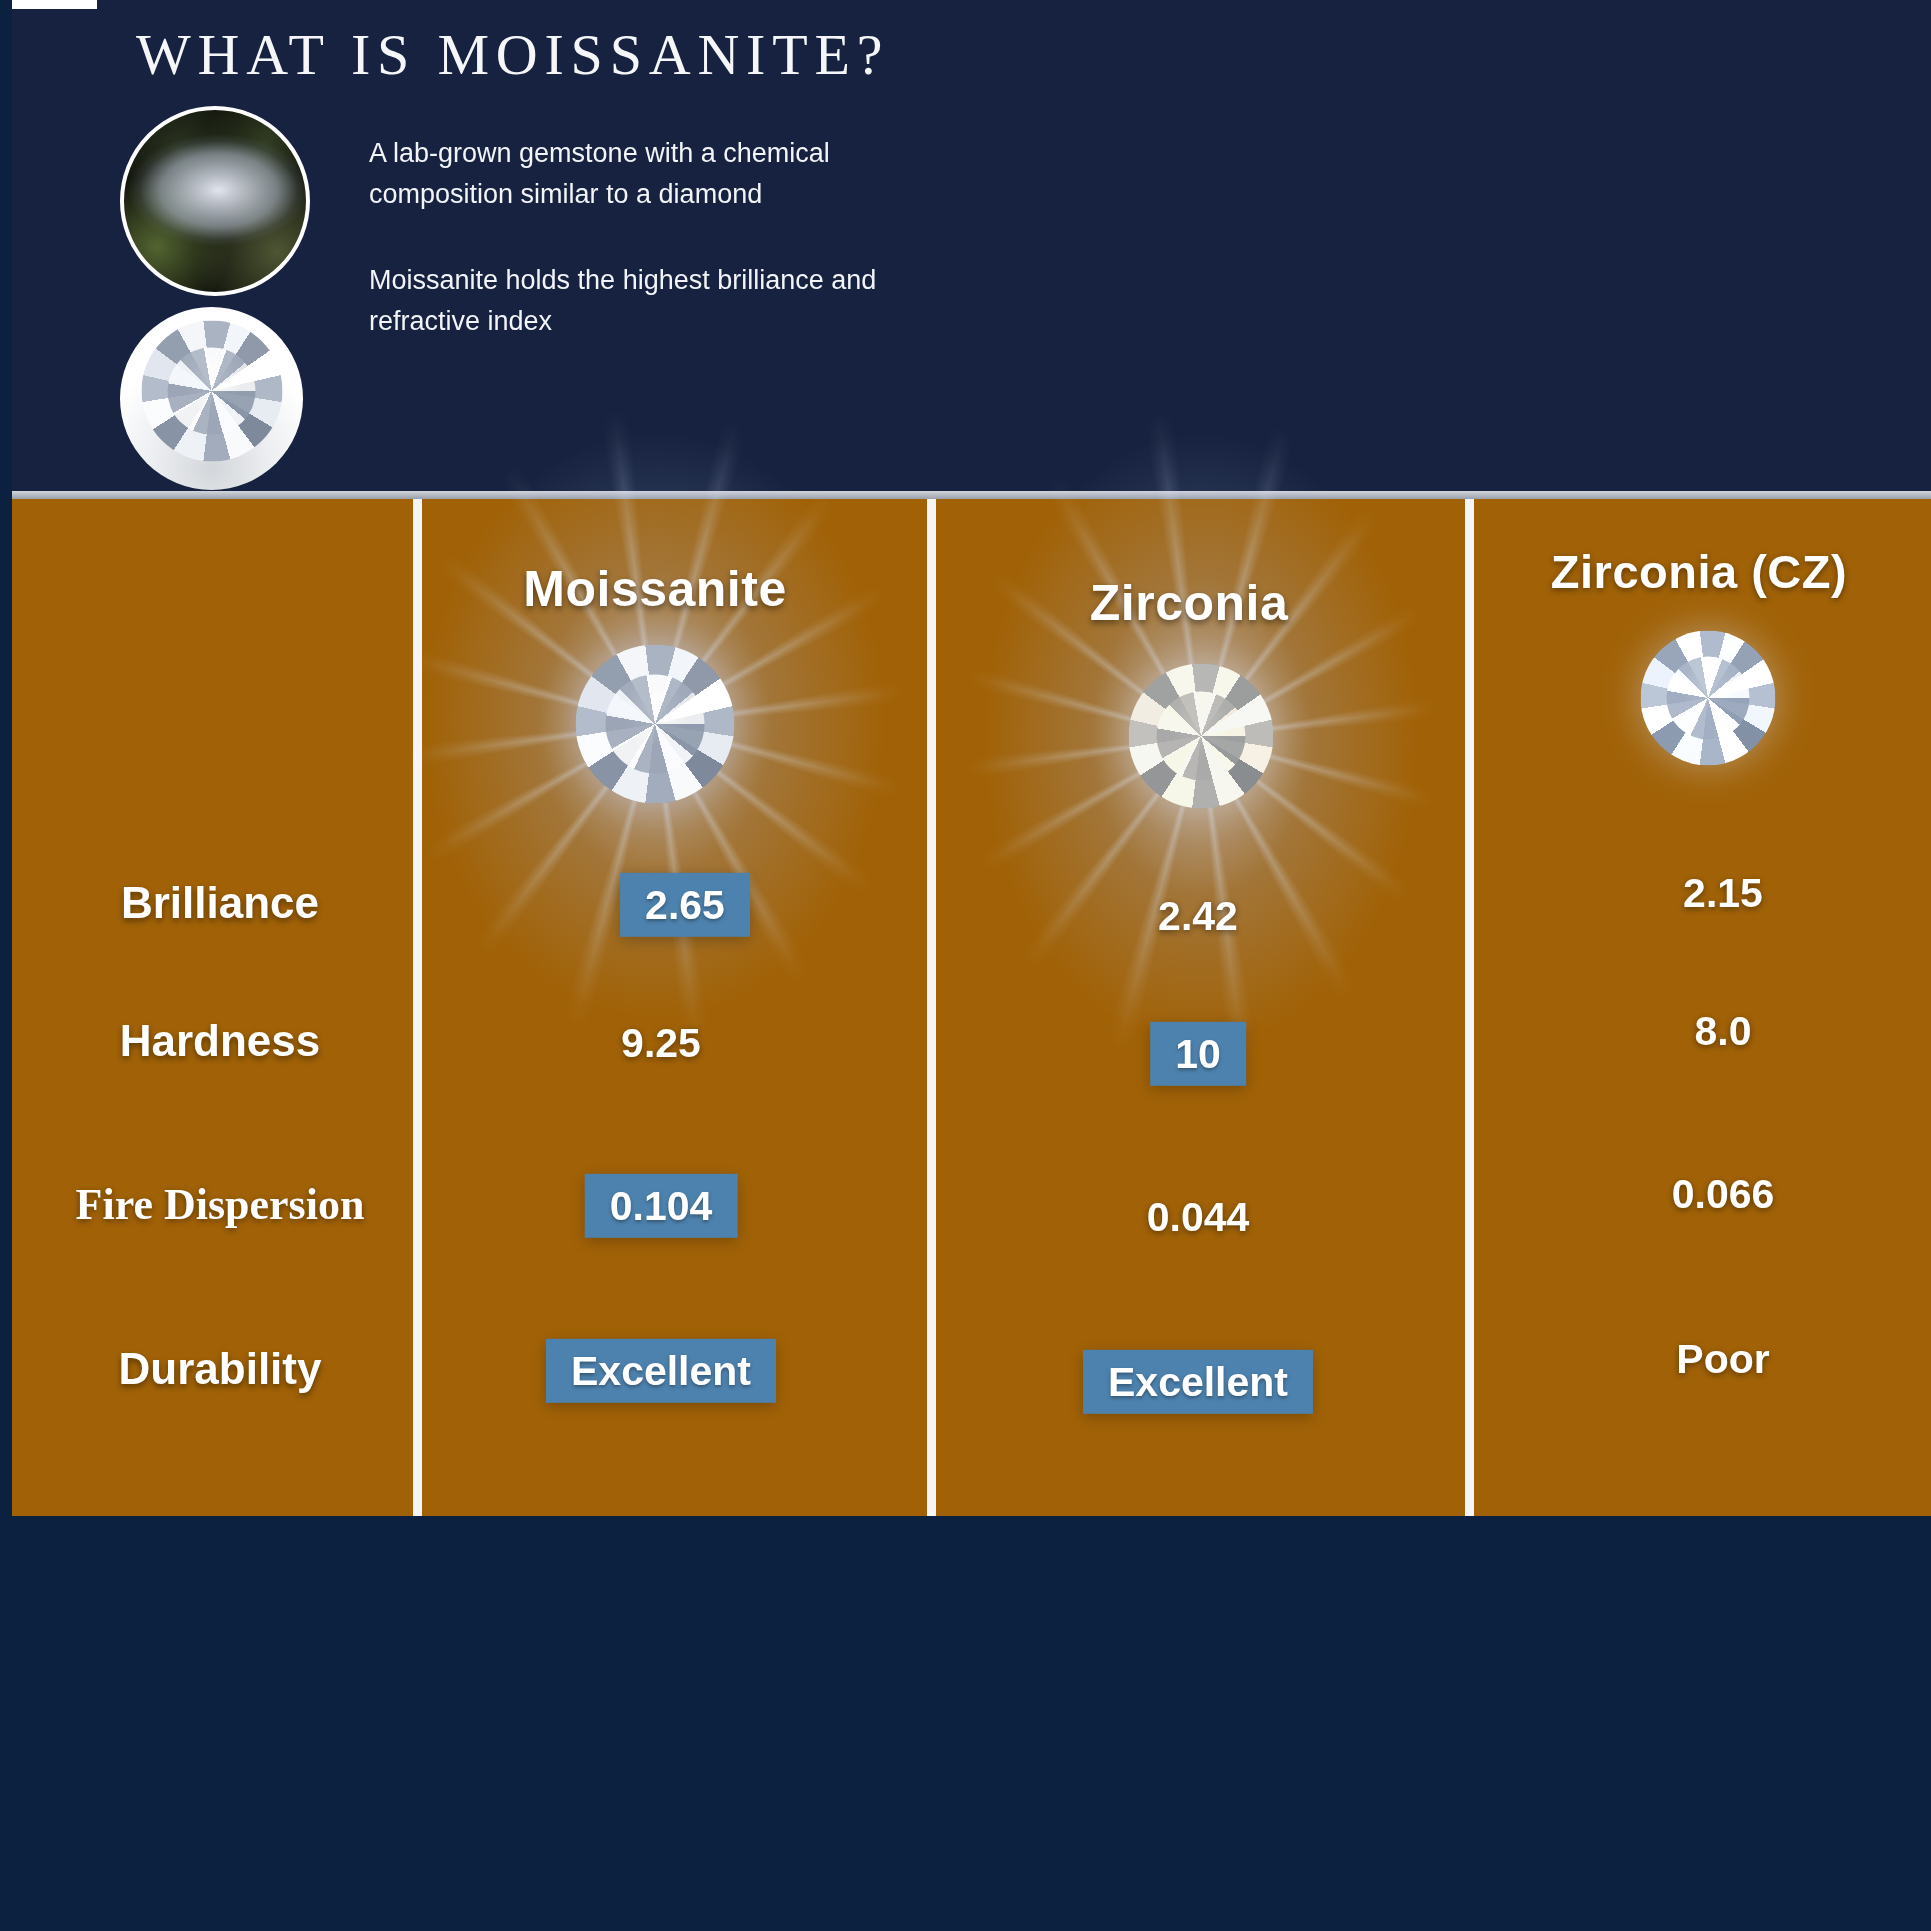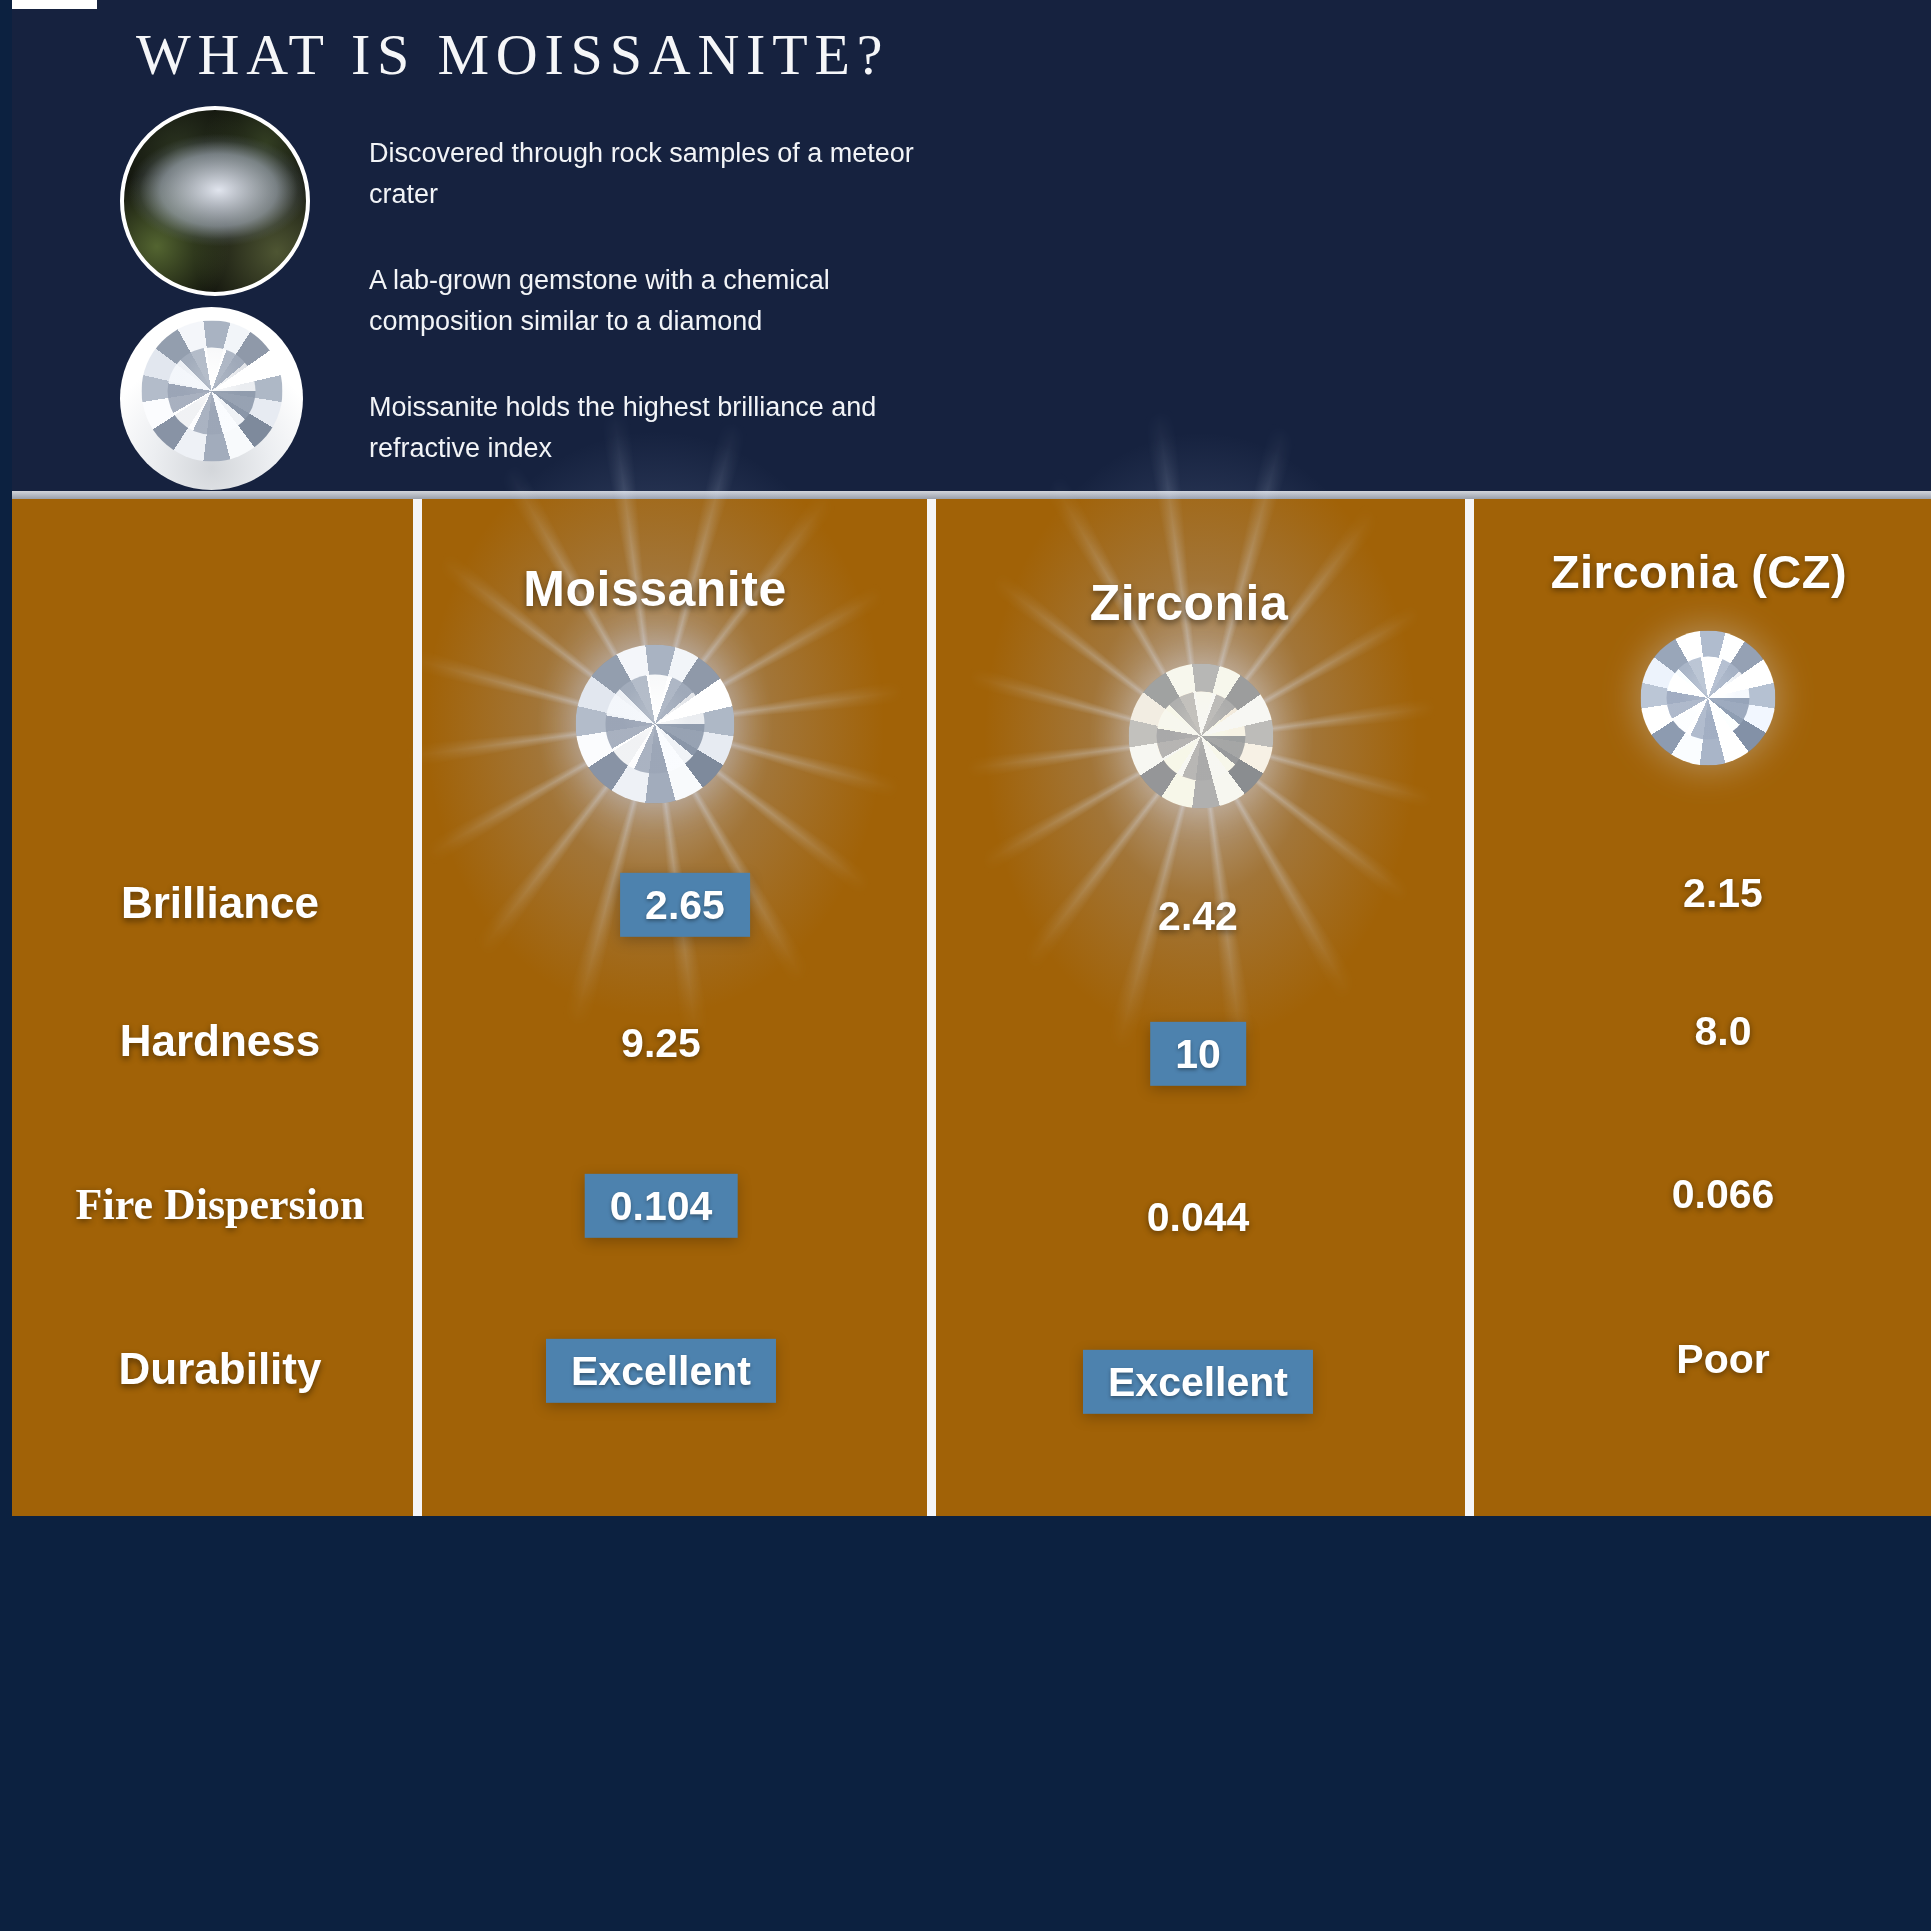--- a/index.html
+++ b/index.html
@@ -106,21 +106,20 @@
   <div class="intro">
     <div class="top-strip"></div>
     <h1 class="page-title">WHAT IS MOISSANITE?</h1>
 
     <div class="photo rock-photo"></div>
     <div class="photo gem-photo">
       <div class="gem"></div>
     </div>
 
     <div class="bullets">
-      <p>Discovered through rock samples of a meteor crater</p>
       <p>A lab-grown gemstone with a chemical composition similar to a diamond</p>
       <p>Moissanite holds the highest brilliance and refractive index</p>
     </div>
   </div>
 
   <div class="section-sep"></div>
 
   <div class="compare">
 
     <div class="burst" style="left:643px;top:225px;width:695px;height:888px;"></div>

